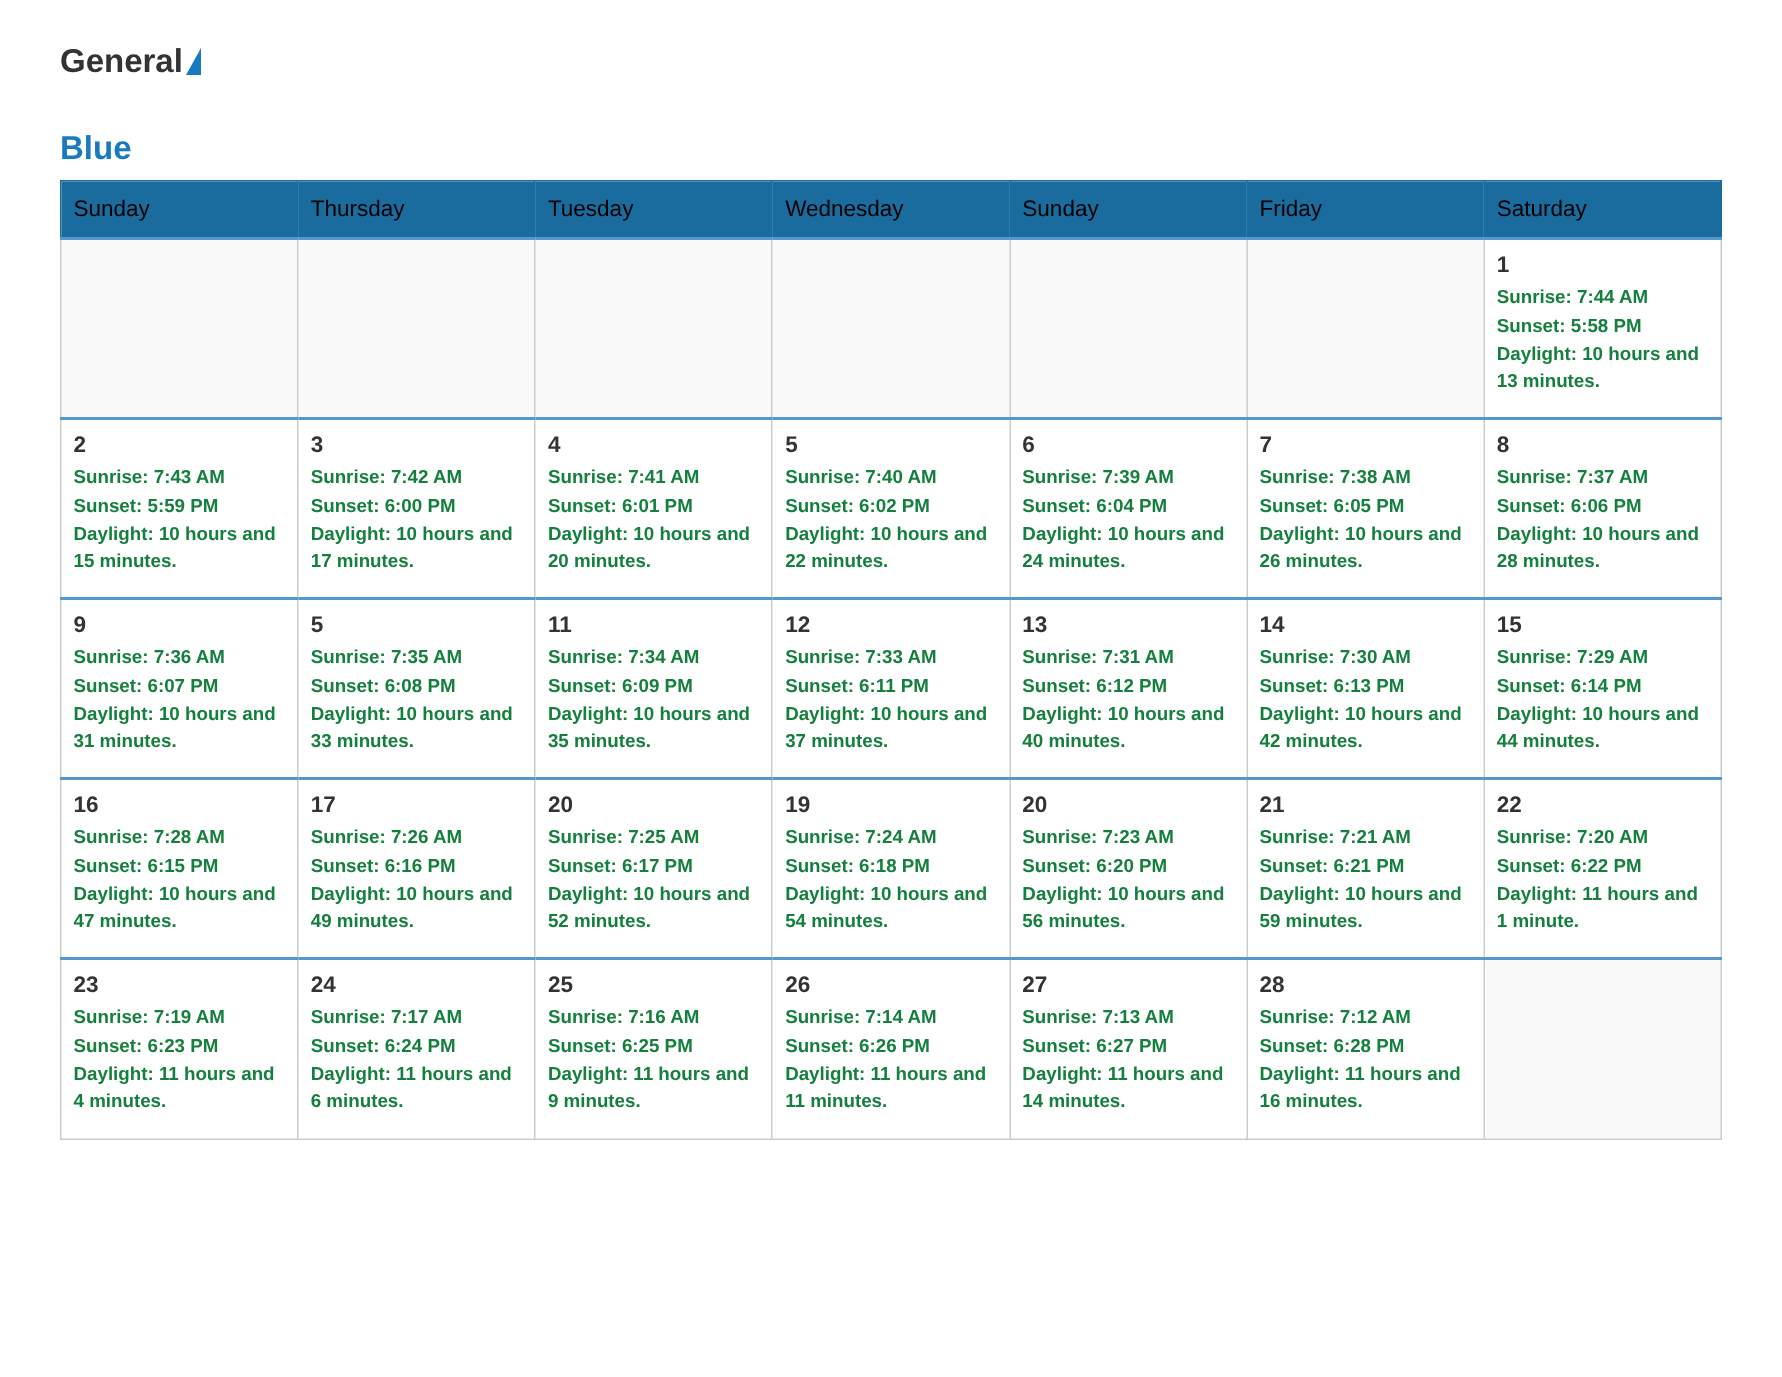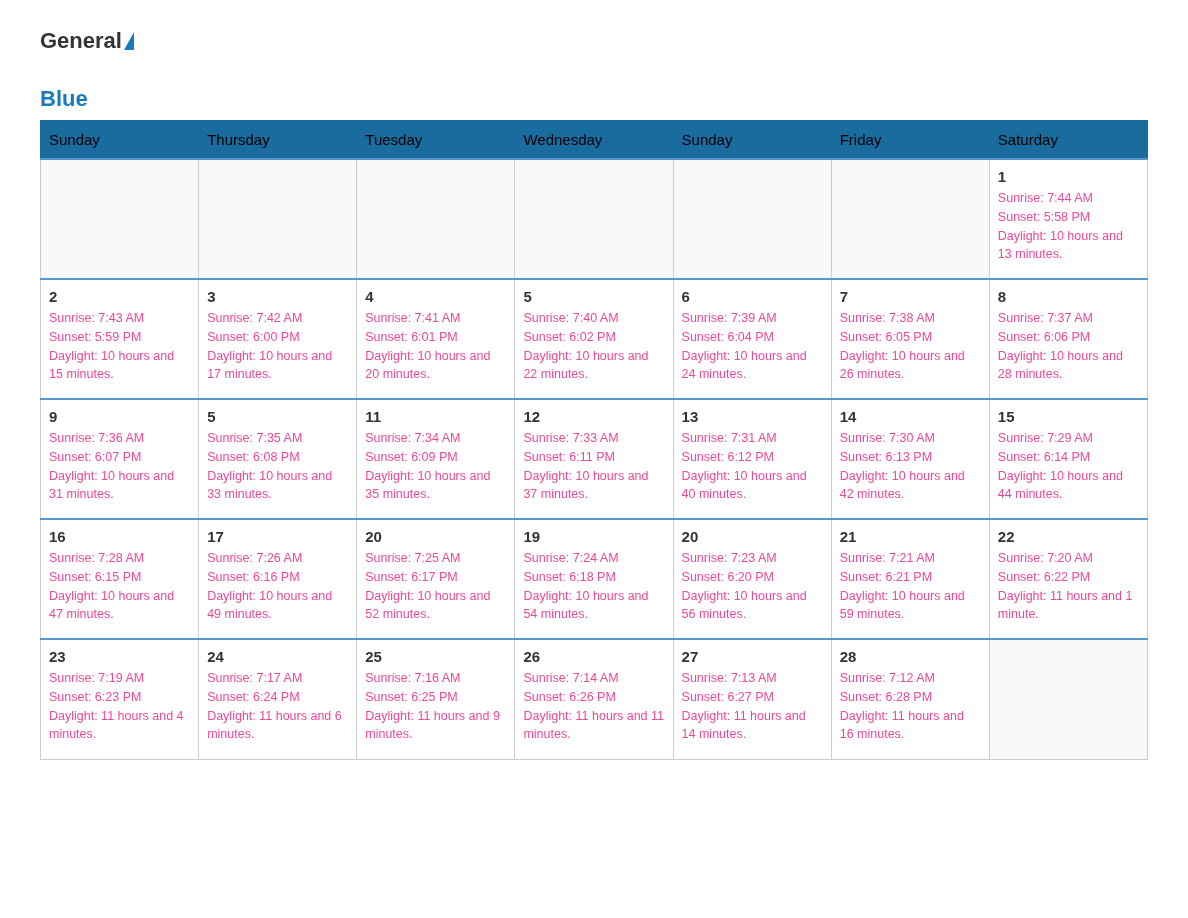--- a/index.html
+++ b/index.html
@@ -92,21 +92,22 @@
     }
     .day-number {
       font-size: 15px;
       font-weight: bold;
       margin-bottom: 4px;
       display: block;
     }
     .day-info {
       font-size: 12.5px;
       line-height: 1.5;
-      color: #ec4899;
+      color: #15803d;
+      font-weight: bold;
     }
   </style>
 </head>
 <body>
 
 <div class="header">
   <div class="logo">
     <div class="logo-row">
       <span class="logo-text-general">General</span>
       <span class="logo-icon"></span>

